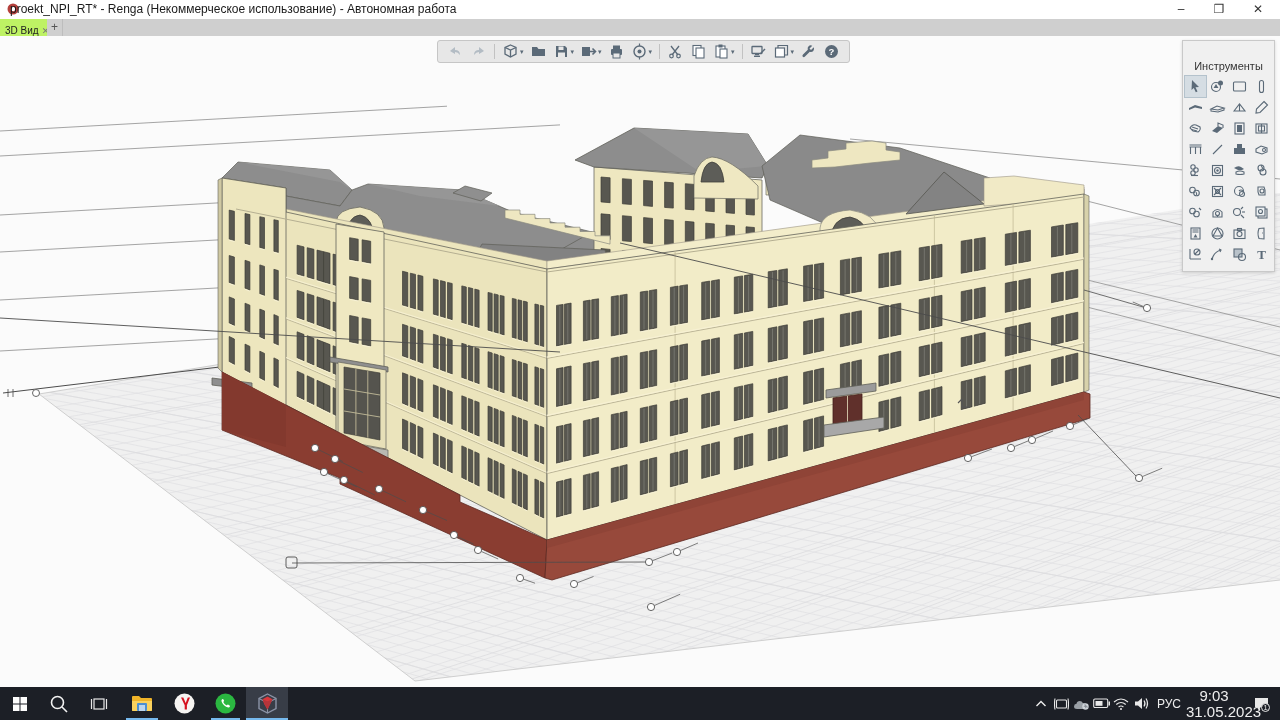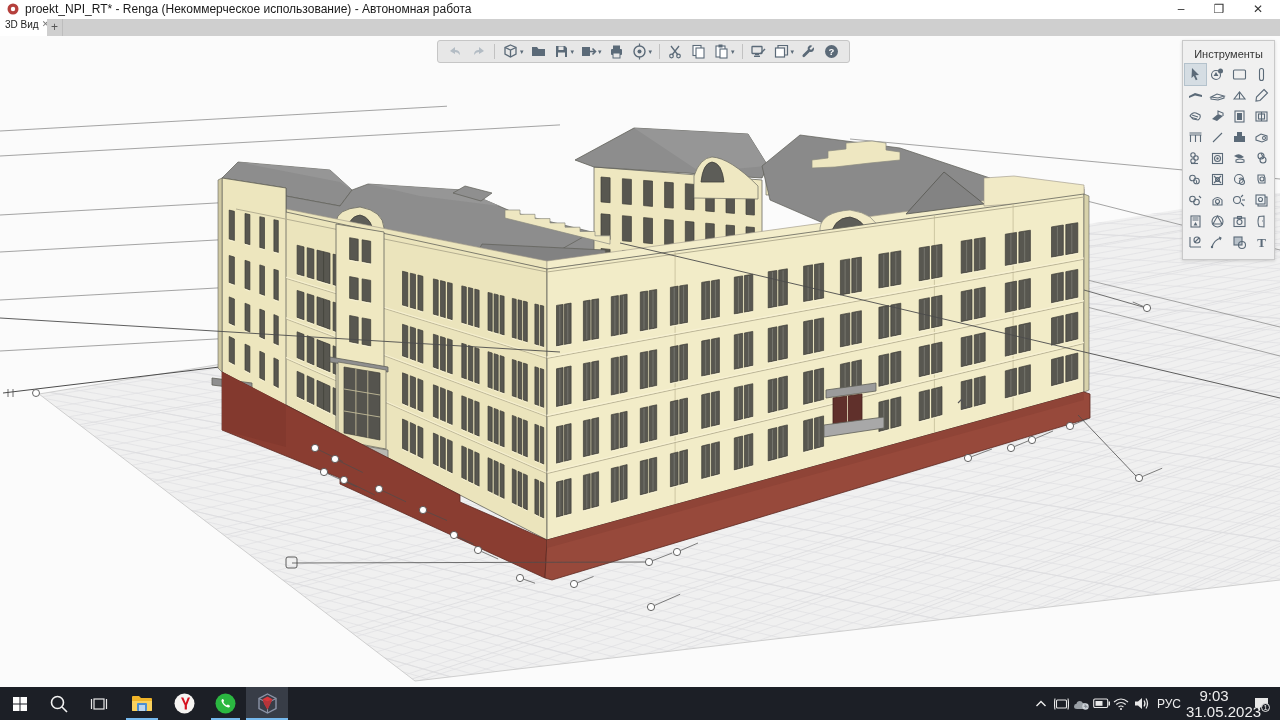--- a/index.html
+++ b/index.html
@@ -1,29 +1,29 @@
 <!DOCTYPE html>
 <html><head><meta charset="utf-8">
 <style>
 * { margin:0; padding:0; box-sizing:border-box; }
 body { width:1280px; height:720px; overflow:hidden; font-family:"Liberation Sans",sans-serif; background:#fff; position:relative; }
 .titlebar { position:absolute; left:0; top:0; width:1280px; height:19px; background:#ffffff; }
 .titlebar .ticon { position:absolute; left:7px; top:3px; }
-.titlebar .ttext { position:absolute; left:25px; top:2px; font-size:12px; color:#1a1a1a; }
+.titlebar .ttext { position:absolute; left:10px; top:2px; font-size:12px; color:#1a1a1a; }
 .winbtn { position:absolute; top:0; height:19px; width:44px; text-align:center; color:#333; font-size:12px; line-height:18px; }
 .tabbar { position:absolute; left:0; top:19px; width:1280px; height:17px; background:#cfcfcf; }
-.tab { position:absolute; left:0; top:0; width:47px; height:17px; background:#ffffff; font-size:10px; color:#222; display:flex; align-items:flex-start; padding-left:5px; white-space:nowrap; overflow:hidden; }
+.tab { position:absolute; left:0; top:0; width:47px; height:17px; background:#bef264; font-size:10px; color:#222; display:flex; align-items:flex-end; padding-left:5px; white-space:nowrap; overflow:hidden; }
 .tab .x { color:#777; margin-left:3px; font-size:9px; }
 .plus { position:absolute; left:47px; top:0; width:16px; height:17px; color:#555; font-size:12px; text-align:center; line-height:16px; border-right:1px solid #bdbdbd; }
 .canvas { position:absolute; left:0; top:36px; width:1280px; height:651px; background:#fafafa; border-left:3px solid #d9d9d9;}
 .toolbar { position:absolute; left:434px; top:4px; height:23px; background:#e7e7e7; border:1px solid #c6c6c6; border-radius:3px; display:flex; align-items:center; padding:0 6px; }
 .ti { display:flex; align-items:center; padding:0 3px; height:21px; }
 .ti .dd { font-size:7px; color:#5b6a78; margin-left:1px; }
 .tsep { width:1px; height:15px; background:#c2c2c2; margin:0 4px; }
-.tools { position:absolute; left:1179px; top:4px; width:93px; background:#f0f0f0; border:1px solid #c9c9c9; box-shadow:0 1px 3px rgba(0,0,0,0.15); padding:5px 2px 6px 2px; }
+.tools { position:absolute; left:1179px; top:4px; width:93px; background:#f0f0f0; border:1px solid #c9c9c9; box-shadow:0 1px 3px rgba(0,0,0,0.15); padding:17px 2px 6px 2px; }
 .tools .hd { font-size:11px; color:#333; text-align:center; margin:2px 0 4px 0; }
 .grid4 { display:grid; grid-template-columns:repeat(4,1fr); grid-auto-rows:21px; justify-items:center; align-items:center; }
 .cell { width:21px; height:21px; display:flex; align-items:center; justify-content:center; }
 .cell.sel { background:#d5dde3; outline:1px solid #b4c2cc; }
 .taskbar { position:absolute; left:0; top:687px; width:1280px; height:33px; background:#1c1f26; display:flex; align-items:flex-end; }
 .tbi { width:40px; height:33px; display:flex; align-items:center; justify-content:center; position:relative; }
 .ul:after { content:""; position:absolute; left:6px; right:6px; bottom:0; height:2.5px; background:#76b9ed; }
 .renga-btn { background:#383d47; }
 .renga-btn:after { left:0; right:0; }
 .tray { margin-left:auto; display:flex; align-items:center; height:33px; }

